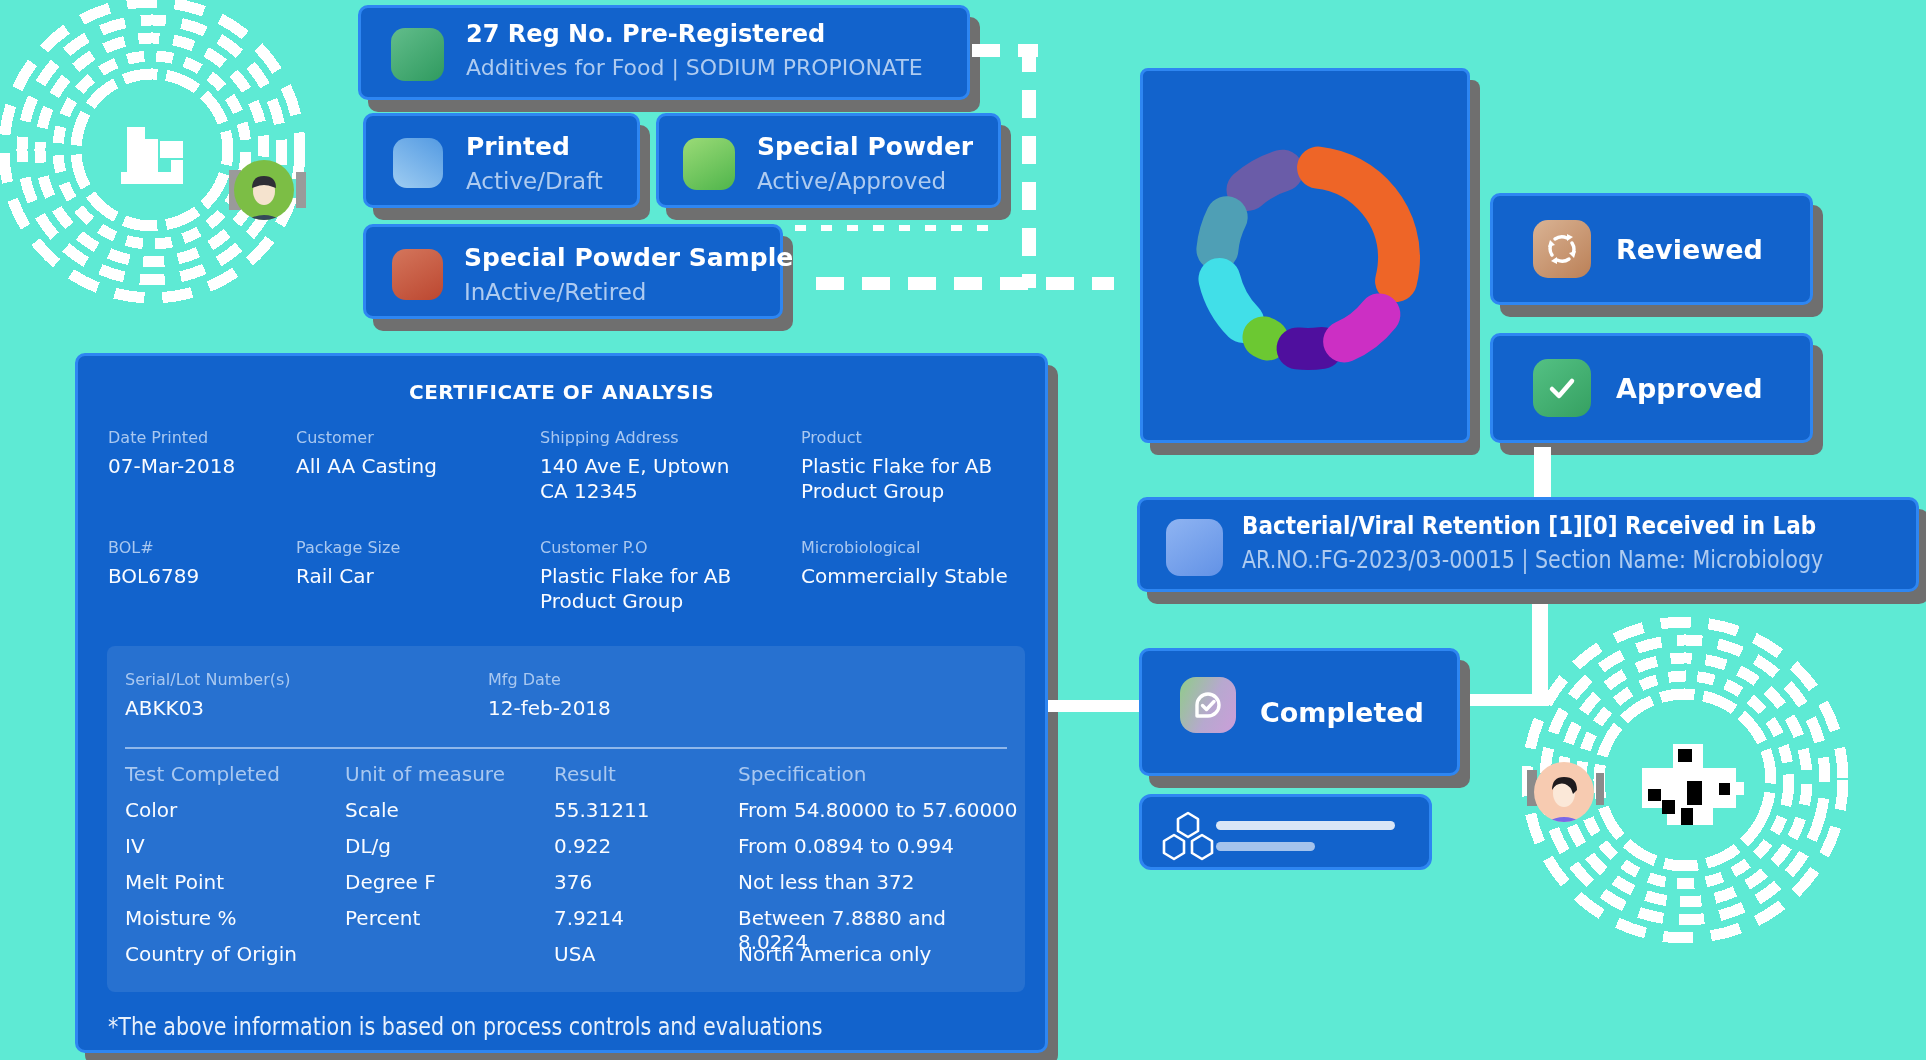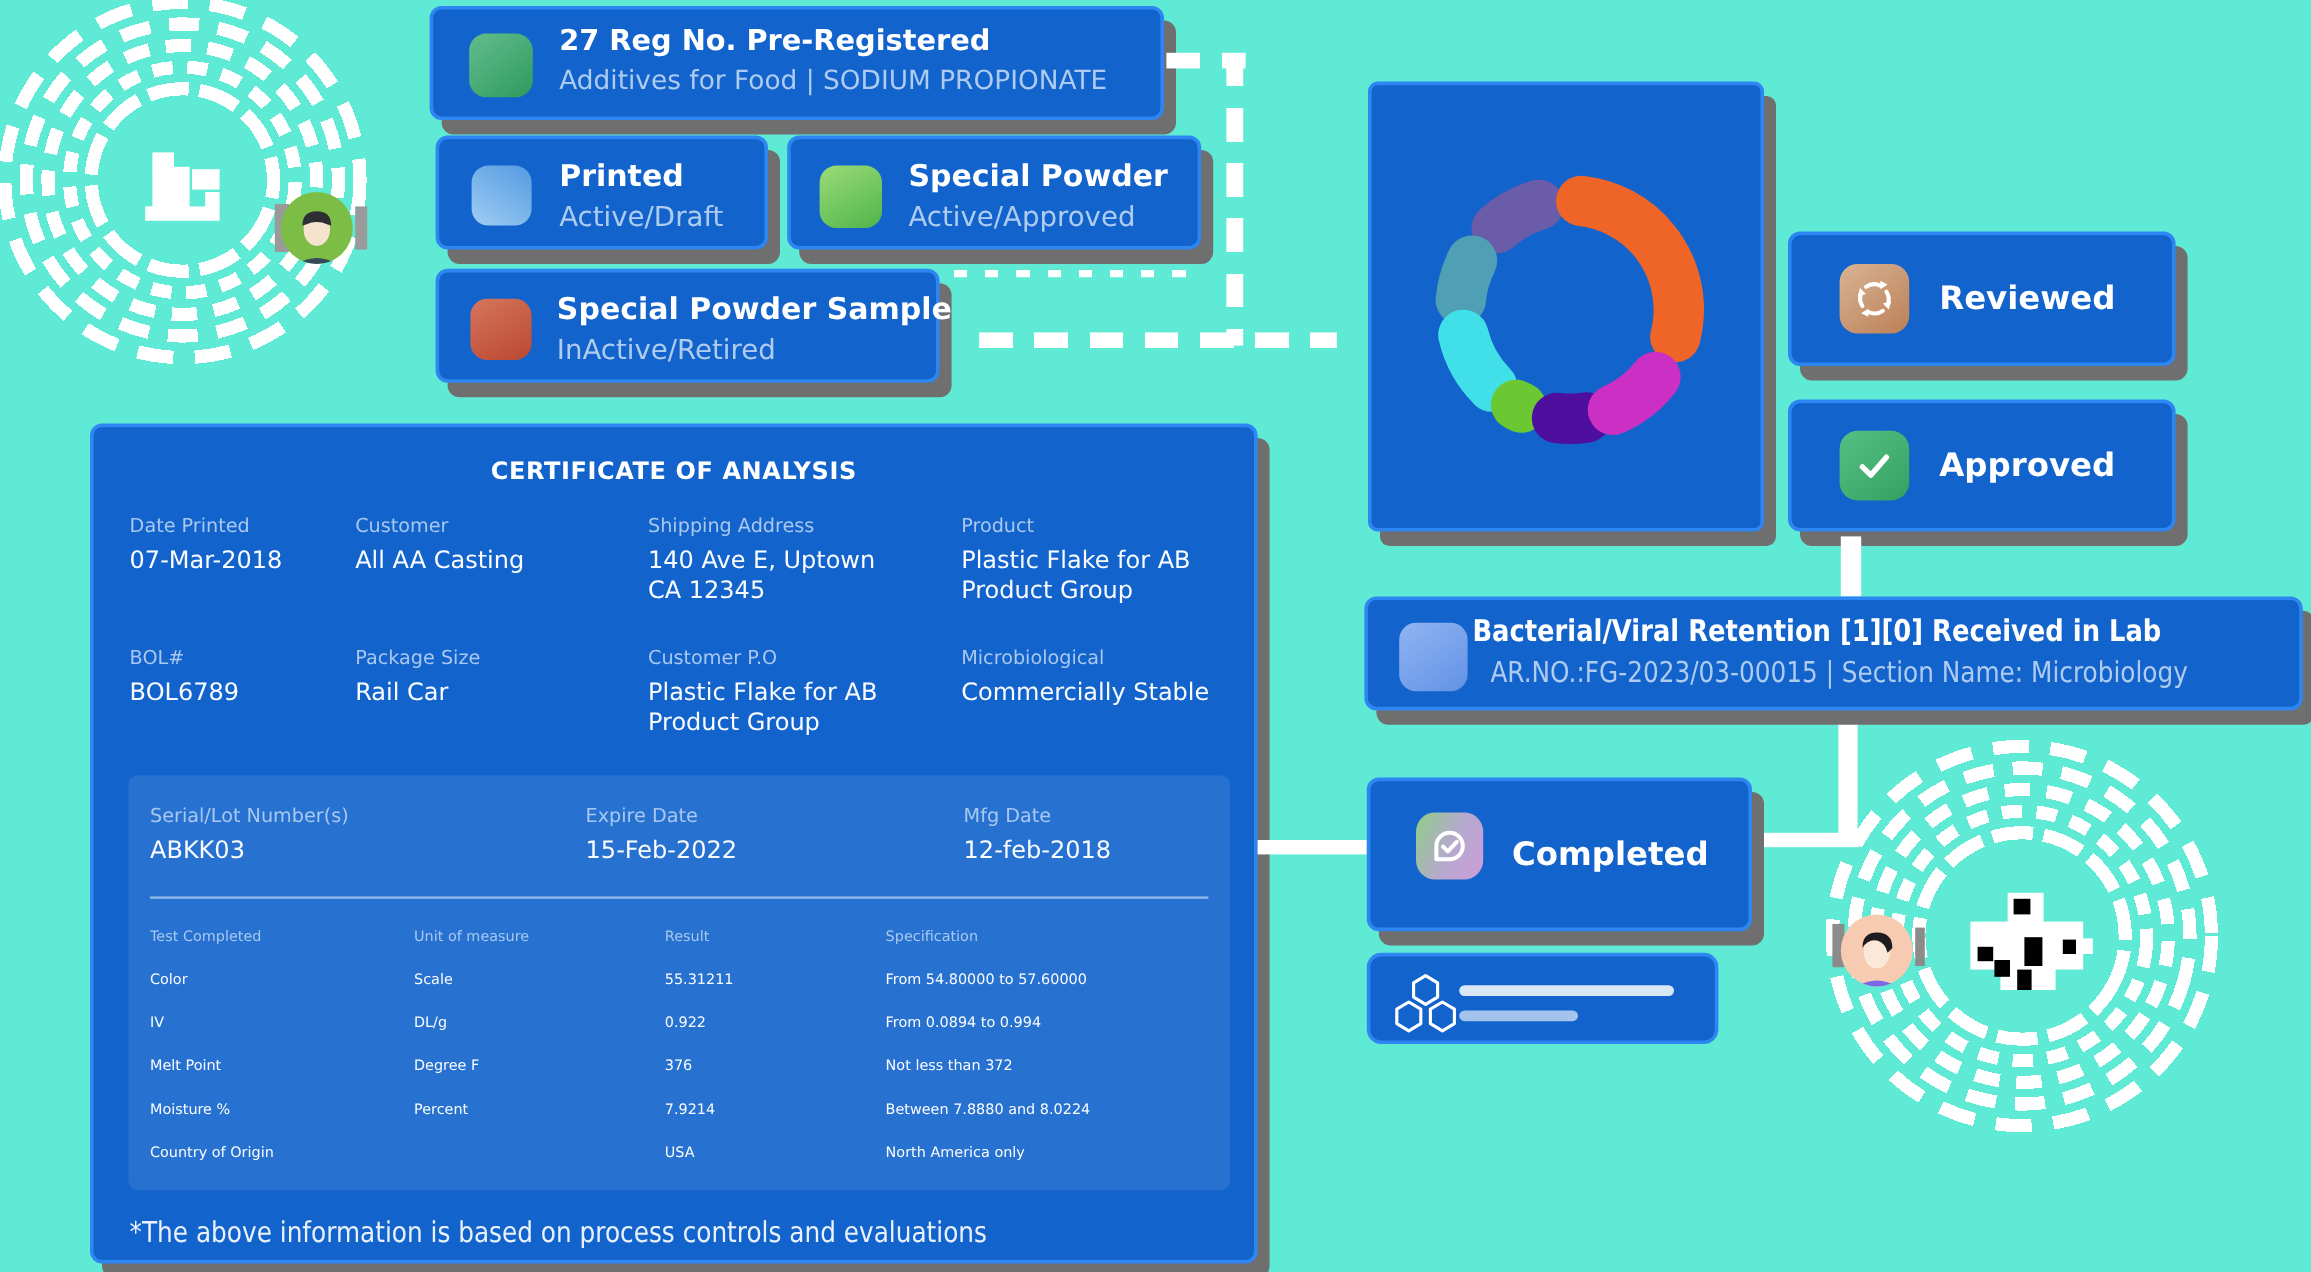--- a/index.html
+++ b/index.html
@@ -15,21 +15,21 @@
   
   .vbar,.hbar{position:absolute;background:#fff;}
   .hdash{position:absolute;height:13px;background:repeating-linear-gradient(90deg,#fff 0 28px,transparent 28px 46px);}
   .hdots{position:absolute;height:6px;background:repeating-linear-gradient(90deg,#fff 0 11px,transparent 11px 26px);}
   .vdash{position:absolute;width:14px;background:repeating-linear-gradient(180deg,#fff 0 28px,transparent 28px 46px);}
   
   .coa-label{color:#A9C8F0;font-size:16px;}
   .coa-val{color:#FAFCFF;font-size:20px;line-height:25px;white-space:pre-line;margin-top:7px;}
   .grid4{position:absolute;display:grid;grid-template-columns:188px 244px 261px auto;}
   .lotgrid{position:absolute;display:grid;grid-template-columns:363px 315px auto;}
-  .tblgrid{position:absolute;display:grid;grid-template-columns:220px 209px 184px auto;grid-auto-rows:36px;font-size:12px;margin-top:11px;}
+  .tblgrid{position:absolute;display:grid;grid-template-columns:220px 209px 184px auto;grid-auto-rows:36px;font-size:20px;}
   .tbl-h{color:#A9C8F0;}
   .tbl-c{color:#FAFCFF;}
   .condensed{display:inline-block;transform:scaleX(.86);transform-origin:0 50%;white-space:nowrap;}
   .status-label{position:absolute;left:123px;top:50%;transform:translateY(-50%);font-size:27px;font-weight:bold;}
   .sicon{position:absolute;left:40px;top:50%;transform:translateY(-50%);width:58px;height:58px;border-radius:15px;
          display:flex;align-items:center;justify-content:center;}
   svg{display:block;}
 </style>
 </head>
 <body>
@@ -143,24 +143,20 @@
         </div>
     </div>
 
     <div class="abs" style="left:29px;top:290px;width:918px;height:346px;background:rgba(255,255,255,0.09);border-radius:8px;">
       <div class="lotgrid" style="left:18px;top:24px;right:10px;">
         <div>
             <div class="coa-label">Serial/Lot Number(s)</div>
              <div class="coa-val">ABKK03</div>
           </div>
         <div>
-            <div class="coa-label">Expire Date</div>
-             <div class="coa-val">15-Feb-2022</div>
-          </div>
-        <div>
             <div class="coa-label">Mfg Date</div>
              <div class="coa-val">12-feb-2018</div>
           </div>
       </div>
       <div class="abs" style="left:18px;right:18px;top:101px;height:2px;background:rgba(230,240,255,0.55);"></div>
 
       <div class="tblgrid" style="left:18px;top:116px;right:6px;">
         <div class="tbl-h">Test Completed</div>
         <div class="tbl-h">Unit of measure</div>
         <div class="tbl-h">Result</div>
@@ -240,21 +236,21 @@
     <div class="status-label">Approved</div>
   </div>
 
   <div class="vbar" style="left:1534px;top:447px;width:17px;height:50px;"></div>
   <div class="vbar" style="left:1532px;top:592px;width:16px;height:110px;"></div>
   <div class="hbar" style="left:1460px;top:694px;width:89px;height:12px;"></div>
   <div class="hbar" style="left:1048px;top:700px;width:91px;height:12px;"></div>
 
   <div class="bcard" style="left:1137px;top:497px;width:782px;height:95px;">
     <div class="icon-sq" style="left:26px;top:19px;width:57px;height:57px;background:linear-gradient(145deg,#8FB4F2,#6292E6);"></div>
-    <div class="card-title" style="left:87px;top:11px;font-size:25px;">
+    <div class="card-title" style="left:102px;top:11px;font-size:25px;">
       <span class="condensed">Bacterial/Viral Retention [1][0] Received in Lab</span>
     </div>
     <div class="card-sub" style="left:102px;top:46px;font-size:24px;">
       <span class="condensed">AR.NO.:FG-2023/03-00015 | Section Name: Microbiology</span>
     </div>
   </div>
 
   <div class="bcard" style="left:1139px;top:648px;width:321px;height:128px;">
     <div class="abs" style="left:38px;top:26px;width:56px;height:56px;border-radius:16px;background:linear-gradient(115deg,#93C98F 5%,#B7A8CF 55%,#C99FD8 95%);display:flex;align-items:center;justify-content:center;">
       <svg width="36" height="36" viewBox="0 0 36 36">

